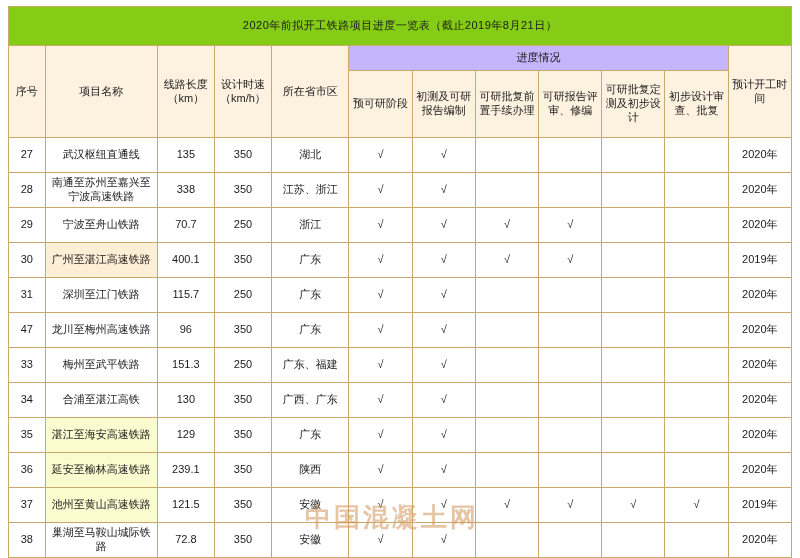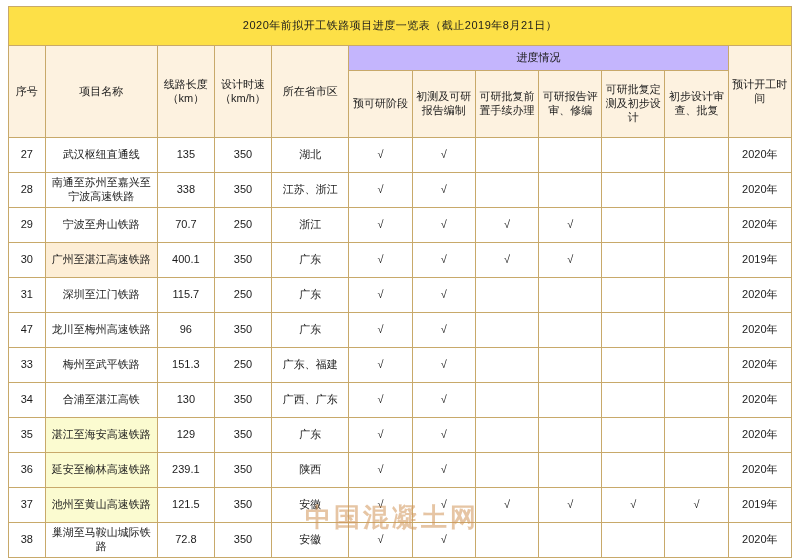--- a/index.html
+++ b/index.html
@@ -30,21 +30,21 @@
     border: 1px solid #c8a96a;
     font-weight: normal;
     color: #1b1b1b;
     text-align: center;
     vertical-align: middle;
     font-size: 11px;
     line-height: 1.25;
     padding: 2px 1px;
   }
   .title-cell {
-    background: #fde047;
+    background: #84cc16;
     color: #1a1a1a;
     font-size: 15px;
     font-weight: bold;
     height: 34px;
     letter-spacing: 0.5px;
   }
   .hdr {
     background: #fdf2e0;
     font-size: 11px;
     color: #1b1b1b;

